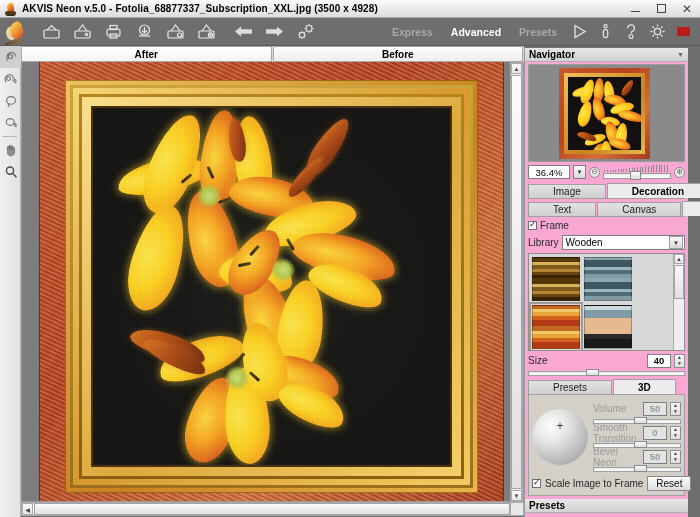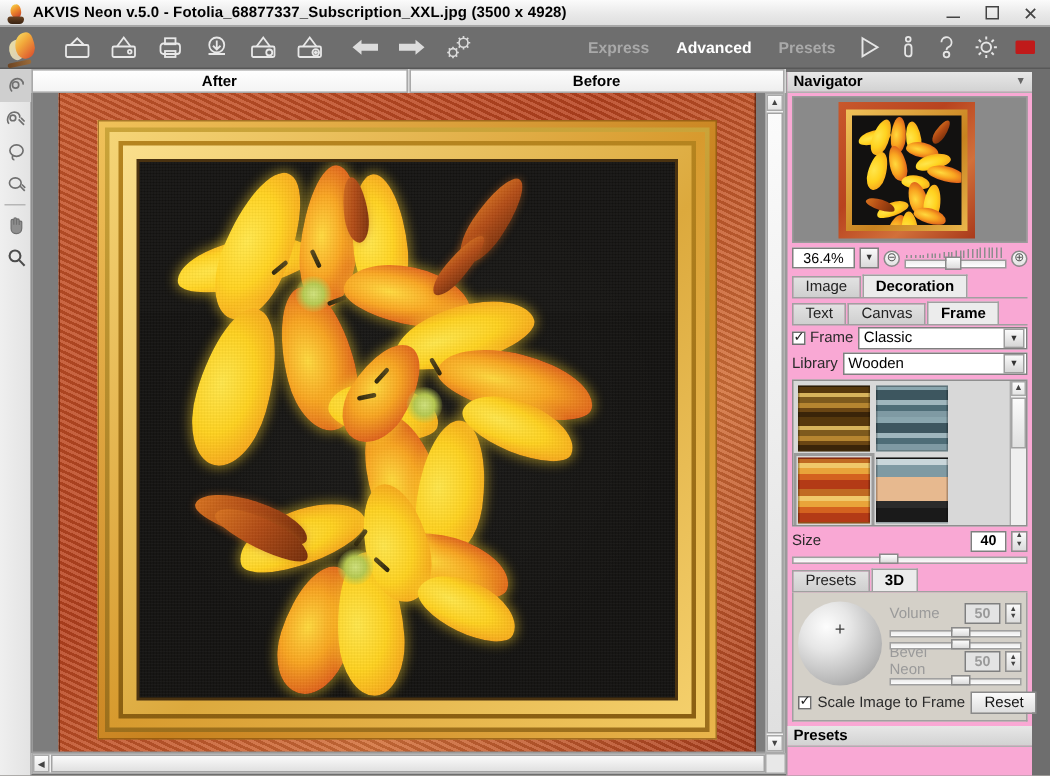--- a/index.html
+++ b/index.html
@@ -165,21 +165,21 @@
   .zs { flex:1; position:relative; height:14px; }
   .zs .ticks { position:absolute; left:0; right:0; top:0px; height:7px; }
   .zs .ticks i { position:absolute; bottom:0; width:1px; background:#8d8d8d; }
   .zs .track { position:absolute; left:0; right:0; top:8px; height:6px; background:linear-gradient(#ededed,#ffffff);
     border:1px solid #9b9b9b; }
   .zs .knob { position:absolute; top:6px; width:11px; height:9px; background:linear-gradient(#fdfdfd,#dcdcdc);
     border:1px solid #8a8a8a; }
 
   
   .tabset { display:flex; align-items:flex-end; height:15px; padding:0 3px; margin-top:3px; gap:1px; }
-  .ptab { height:14px; padding:0 8px; background:linear-gradient(#e2e2e2,#cfcfcf); border:1px solid #a0a0a0;
+  .ptab { height:14px; padding:0 24px; background:linear-gradient(#e2e2e2,#cfcfcf); border:1px solid #a0a0a0;
      border-bottom:none; font-size:10px; color:#222; display:flex; align-items:center; }
   .ptab.active { background:#ececec; font-weight:bold; height:15px; color:#000; }
   .tabline { height:1px; background:#a0a0a0; margin:0 3px; }
 
   .row { display:flex; align-items:center; padding:2px 3px; gap:3px; height:17px; }
   .lbl { font-size:10px; color:#2a2a2a; white-space:nowrap; }
   .chk { width:9px; height:9px; border:1px solid #6f6f6f; background:#fff; position:relative; flex:none; }
   .chk.on::after { content:"✓"; position:absolute; left:0px; top:-3px; font-size:9px; color:#222; }
   .combo { flex:1; height:15px; background:#fff; border:1px solid #7f7f7f; display:flex; align-items:center; }
   .combo .val { flex:1; padding-left:3px; font-size:10px; color:#000; white-space:nowrap; overflow:hidden; }
@@ -538,24 +538,20 @@
     <div class="tabset" style="margin-top:2px;">
       <div class="ptab">Text</div>
       <div class="ptab">Canvas</div>
       <div class="ptab active">Frame</div>
     </div>
     <div class="tabline"></div>
 
     <div class="row">
       <div class="chk on"></div>
       <div class="lbl">Frame</div>
-      <div class="combo">
-        <div class="val">Classic</div>
-        <div class="arw">▼</div>
-      </div>
     </div>
     <div class="row">
       <div class="lbl">Library</div>
       <div class="combo">
         <div class="val">Wooden</div>
         <div class="arw">▼</div>
       </div>
     </div>
 
     <div class="libbox">
@@ -605,20 +601,28 @@
             <div class="spinb">
                 <span>▲</span>
                 <span>▼</span>
               </div>
           </div>
           <div class="slider" style="margin:0;">
             <div class="track"></div>
               <div class="knob" style="left:47%;"></div>
           </div>
 
+          <div class="ctlrow">
+            <div class="nm">Smooth Transition</div>
+            <div class="spin dim">0</div>
+            <div class="spinb">
+                <span>▲</span>
+                <span>▼</span>
+              </div>
+          </div>
           <div class="slider" style="margin:0;">
             <div class="track"></div>
               <div class="knob" style="left:47%;"></div>
           </div>
 
           <div class="ctlrow">
             <div class="nm">Bevel Neon</div>
             <div class="spin dim">50</div>
             <div class="spinb">
                 <span>▲</span>

